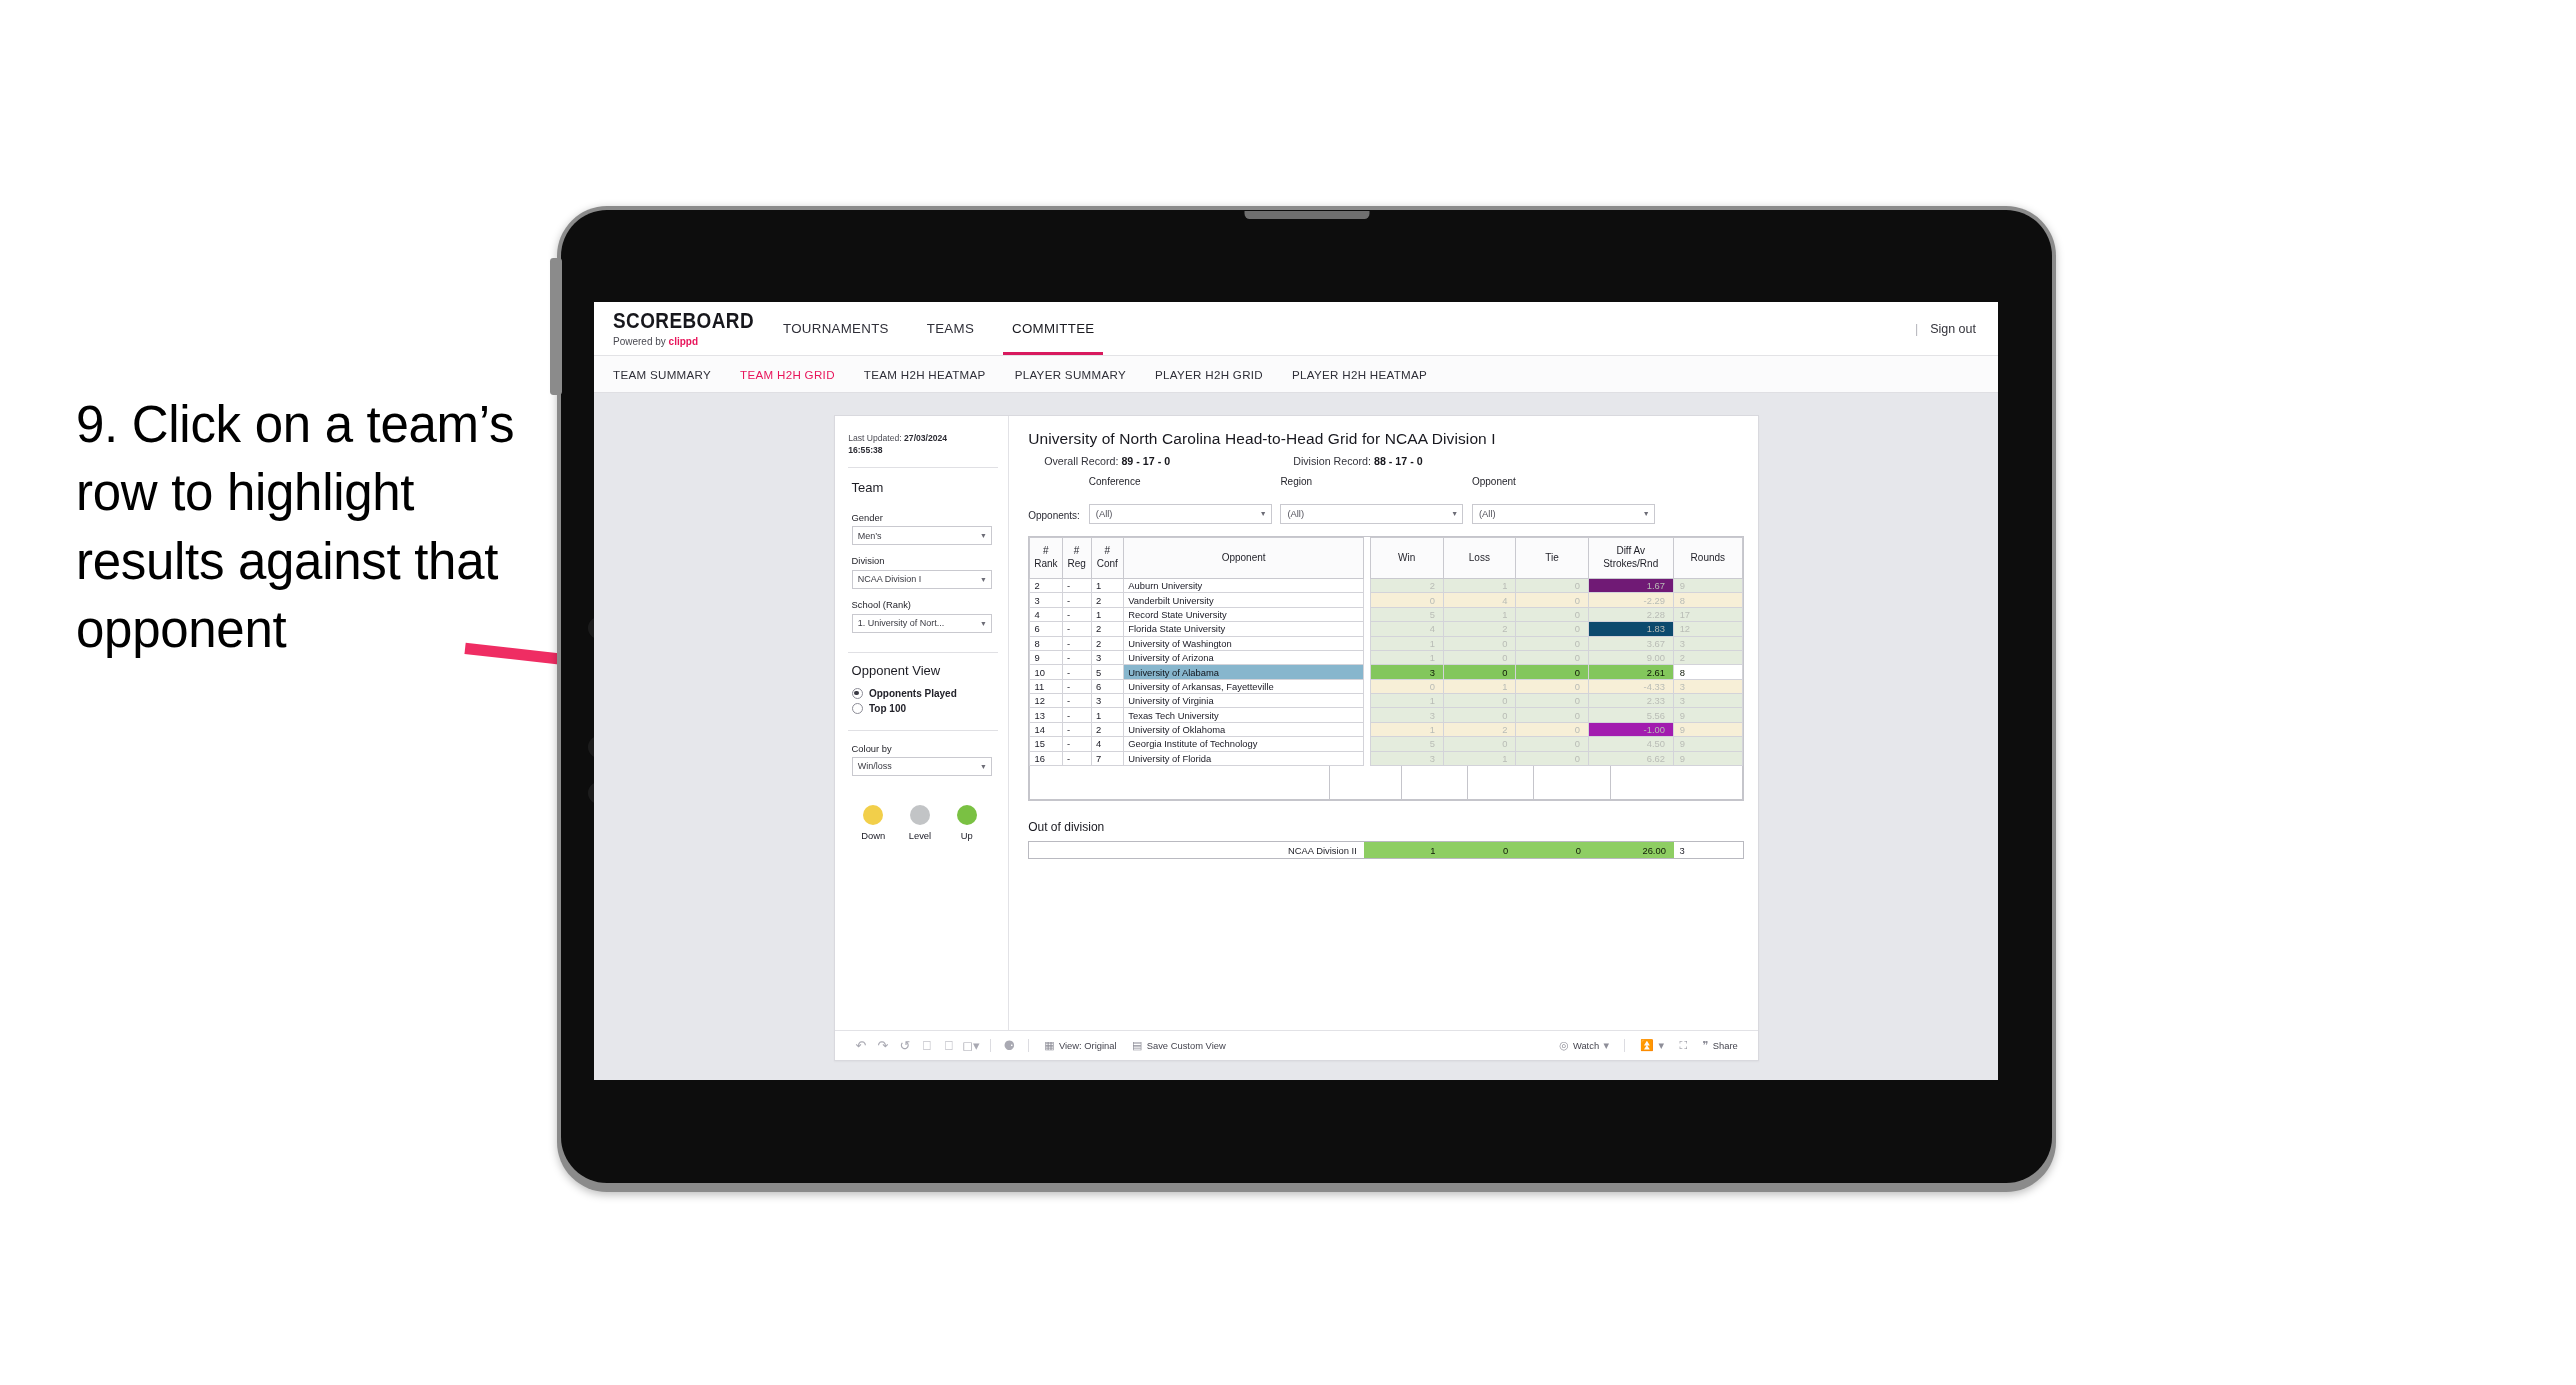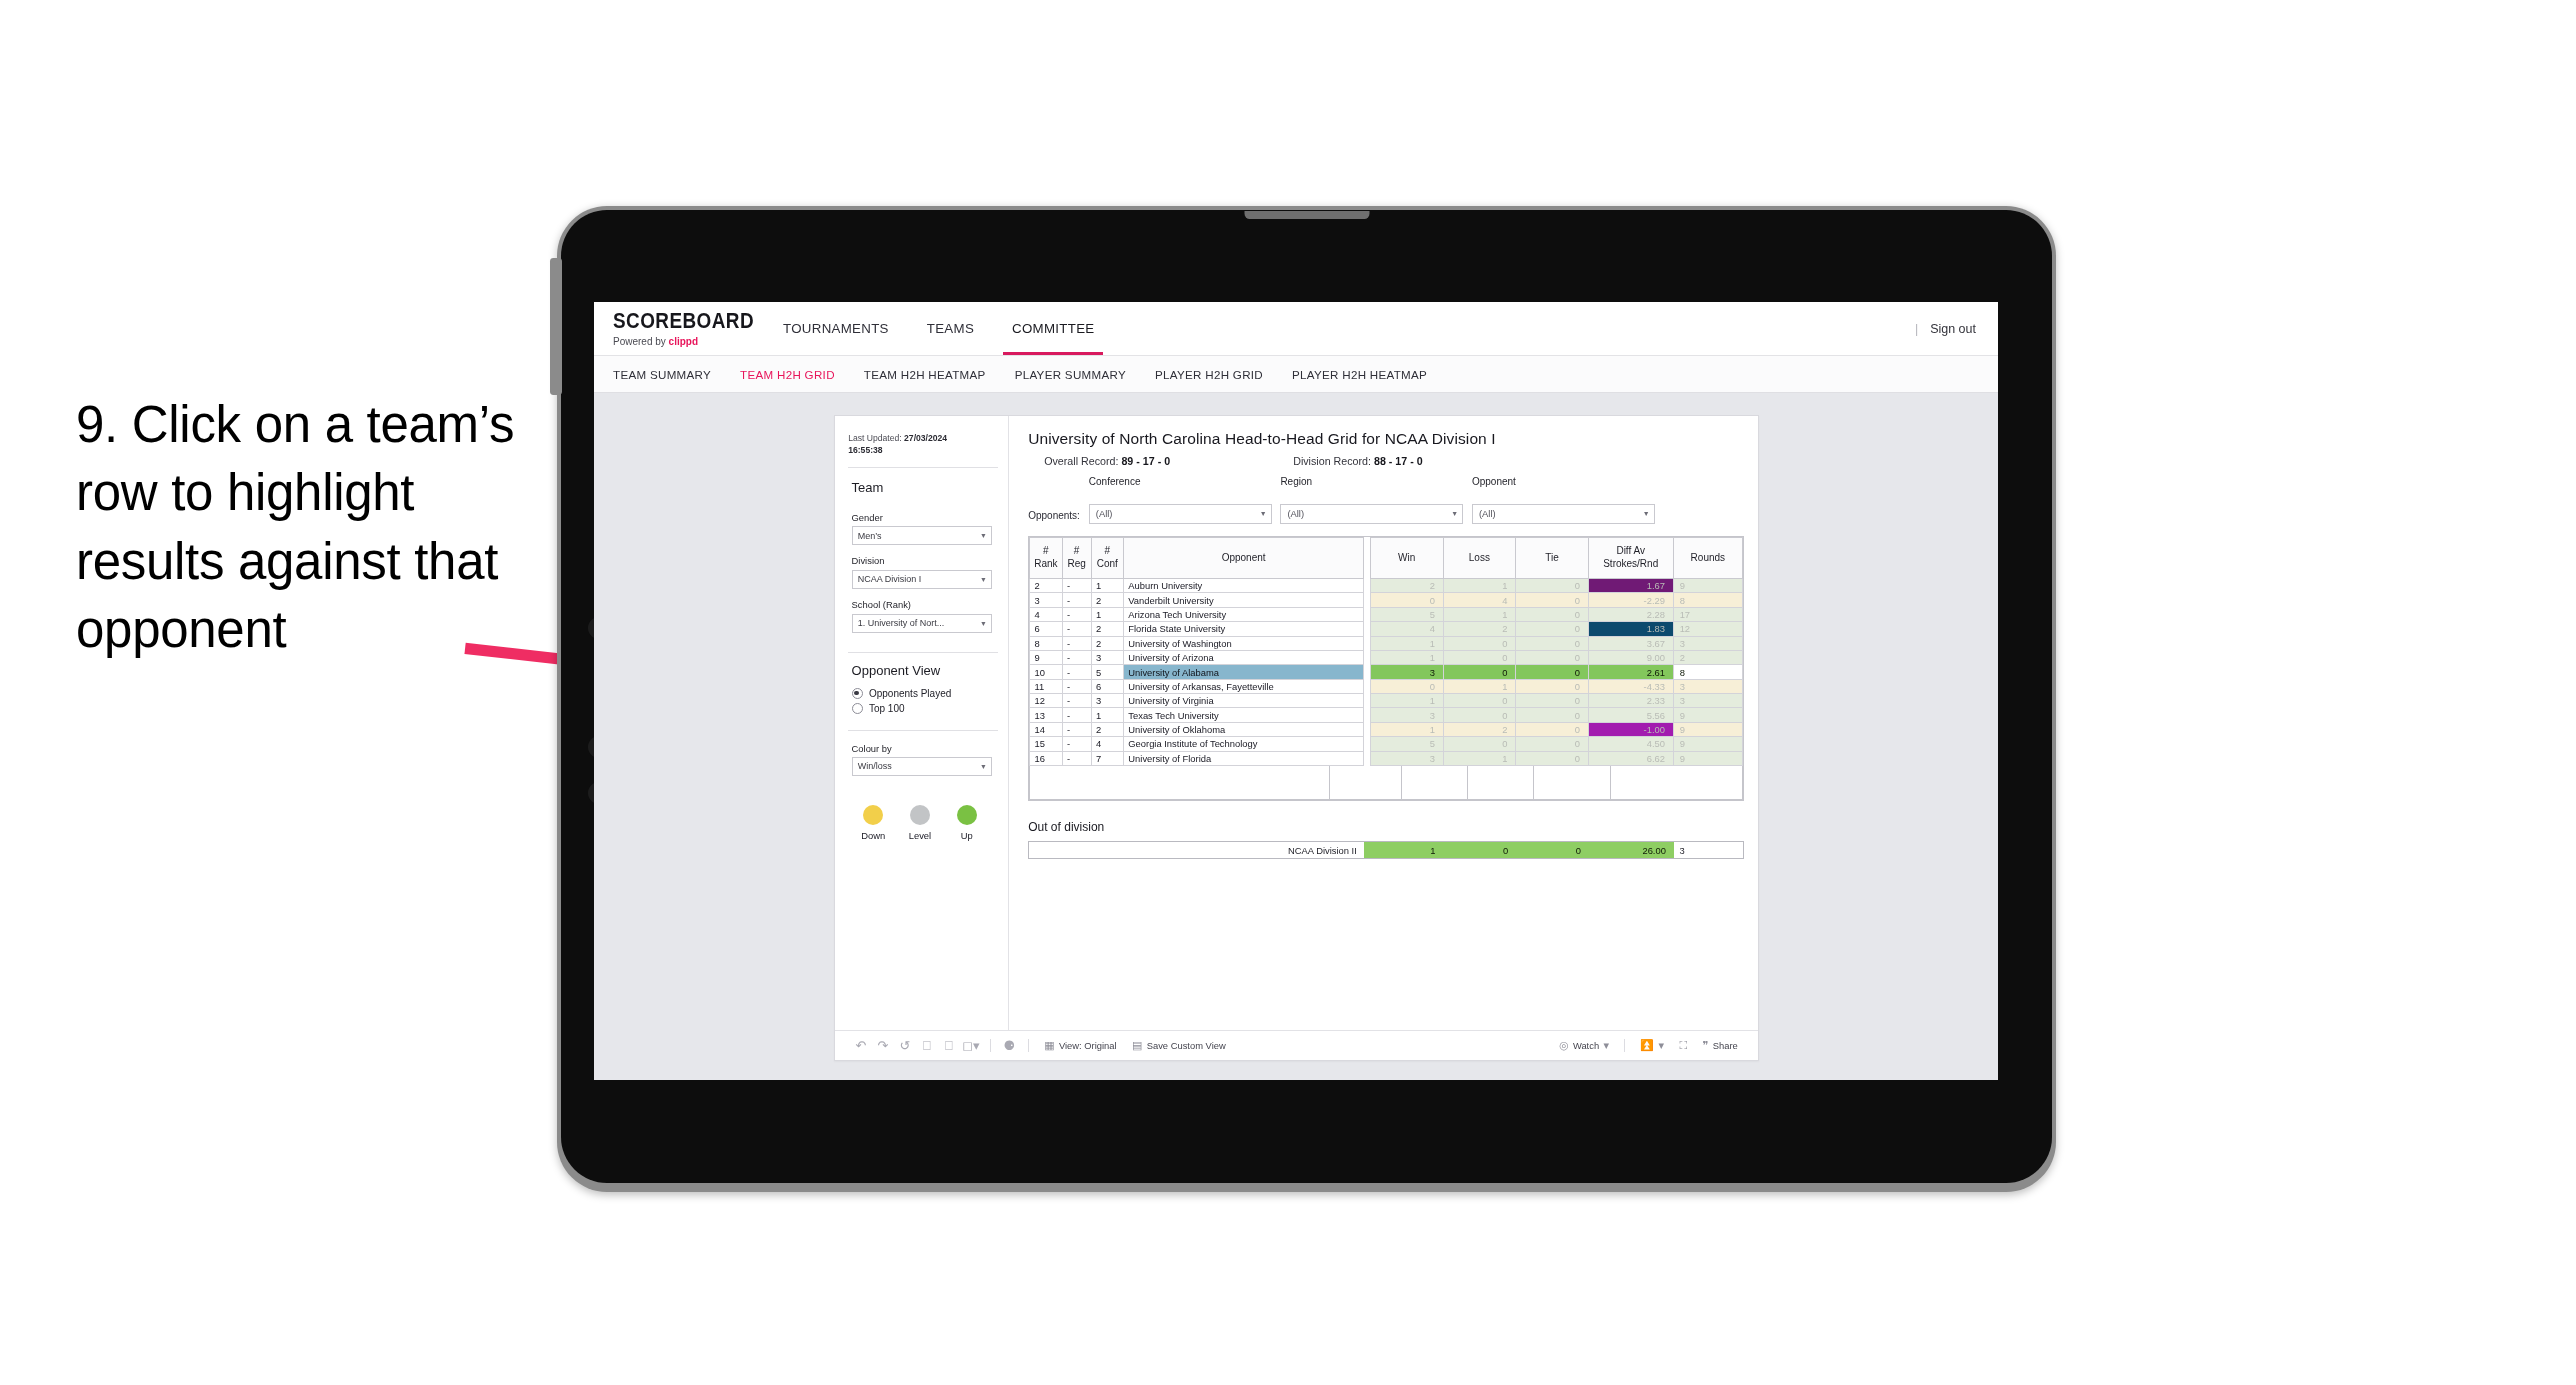--- a/index.html
+++ b/index.html
@@ -126,21 +126,21 @@
   .sb-divider { height: 0.9px; background: #e0e0e4; margin: 10.3px 10.3px 0 0; }
   .sb-heading { font-size: 13px; color: #1c1c23; margin: 12px 0 6.9px 3.4px; }
   .sb-label { font-size: 9.4px; color: #25252c; margin: 10.3px 0 3.4px 3.4px; }
   .sb-select {
     margin-left: 3.4px; width: 129px; height: 17px;
     border: 0.9px solid #c9c9cf; background: #fff;
     display: flex; align-items: center; justify-content: space-between;
     padding: 0 4.3px 0 5.2px; font-size: 9px; color: #3a3a42; cursor: pointer;
   }
   .sb-select .caret { font-size: 6.9px; color: #6c6c76; }
-  .radio-row { display: flex; align-items: center; gap: 6px; margin: 3.4px 0 0 3.4px; font-size: 10px; color: #22222a; cursor: pointer; }
+  .radio-row { display: flex; align-items: center; gap: 6px; margin: 3.4px 0 0 3.4px; font-size: 10px; color: #22222a; cursor: pointer; font-weight: bold; }
   .radio {
     width: 9.4px; height: 9.4px; border: 1.2px solid #8d8d97; border-radius: 50%;
     flex: none; position: relative; background: #fff;
   }
   .radio.on::after {
     content: ""; position: absolute; left: 1.9px; top: 1.9px;
     width: 4.3px; height: 4.3px; border-radius: 50%; background: #3a3a44;
   }
   #legend { display: flex; gap: 13.7px; margin: 29px 0 0 8.6px; }
   .legend-item { text-align: center; width: 33px; }
@@ -411,21 +411,21 @@
                       <td class="val" style="background:#f7efd7;">0</td>
                       <td class="val" style="background:#f7efd7;">4</td>
                       <td class="val" style="background:#f7efd7;">0</td>
                       <td class="val" style="background:#f7efd7;">-2.29</td>
                       <td class="rounds" style="background:#f7efd7;">8</td>
                     </tr>
                     <tr class="dim">
                       <td class="num">4</td>
                       <td class="num">-</td>
                       <td class="num">1</td>
-                      <td class="opp">Arizona Tech University</td>
+                      <td class="opp">Record State University</td>
                       <td style="border:none;background:#fff"></td>
                       <td class="val" style="background:#e4ecdd;">5</td>
                       <td class="val" style="background:#e4ecdd;">1</td>
                       <td class="val" style="background:#e4ecdd;">0</td>
                       <td class="val" style="background:#e4ecdd;">2.28</td>
                       <td class="rounds" style="background:#e4ecdd;">17</td>
                     </tr>
                     <tr class="dim">
                       <td class="num">6</td>
                       <td class="num">-</td>

